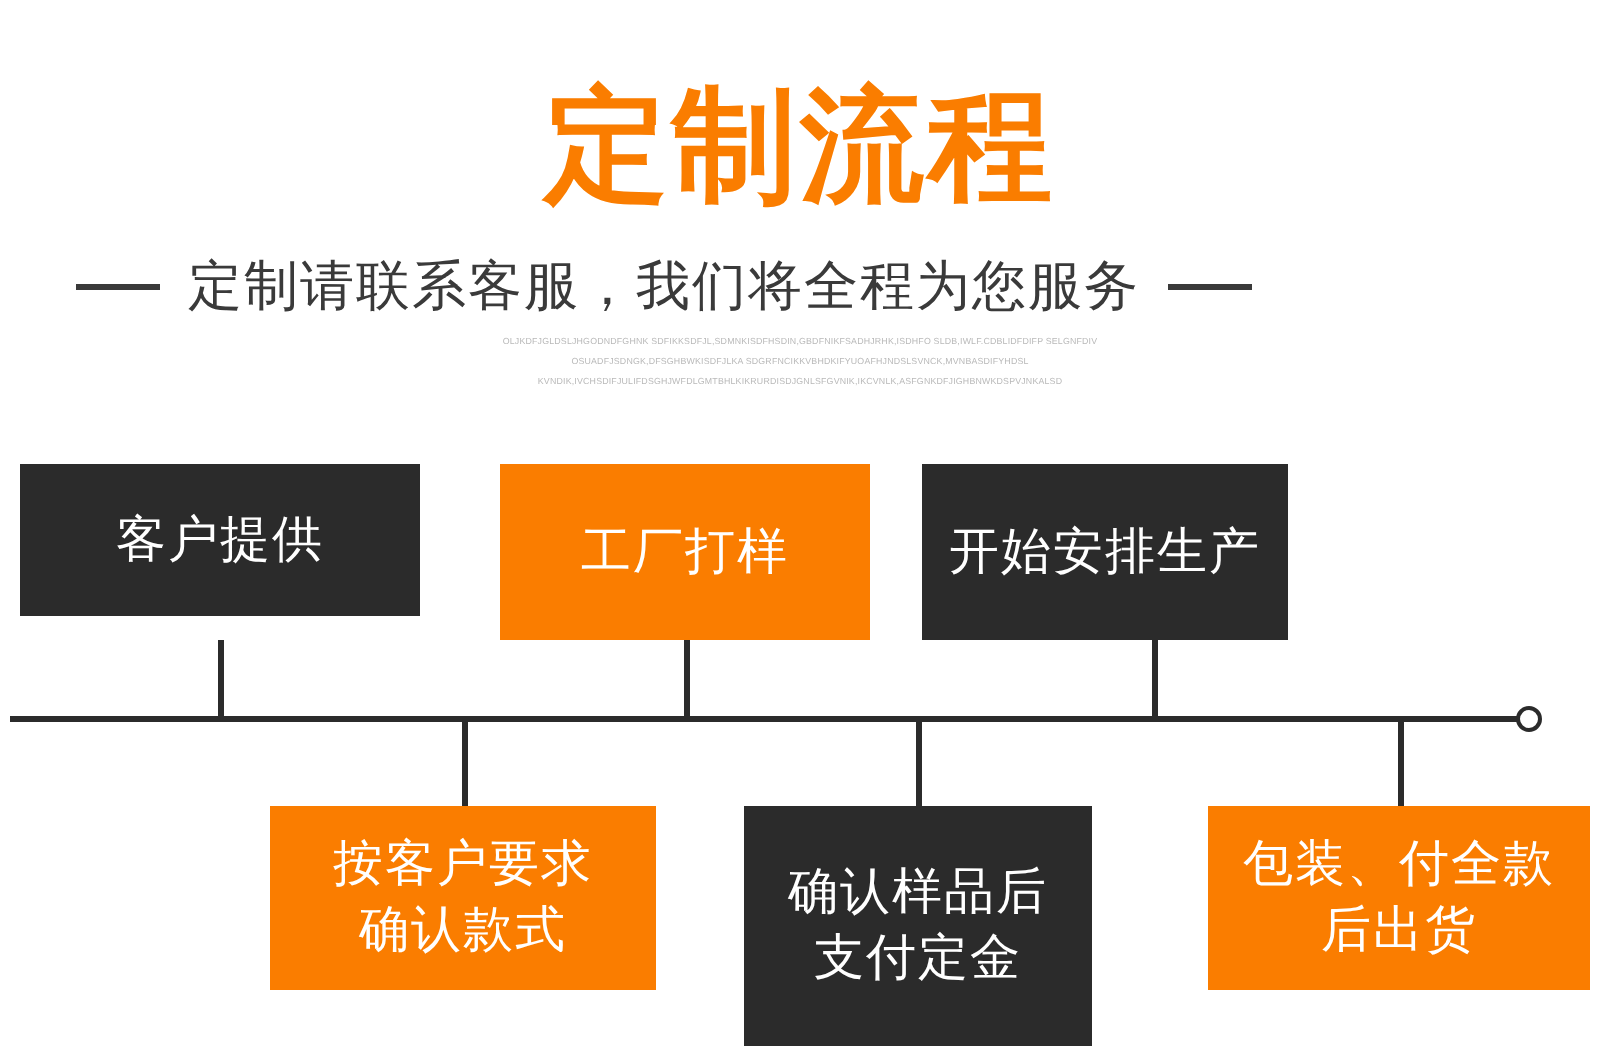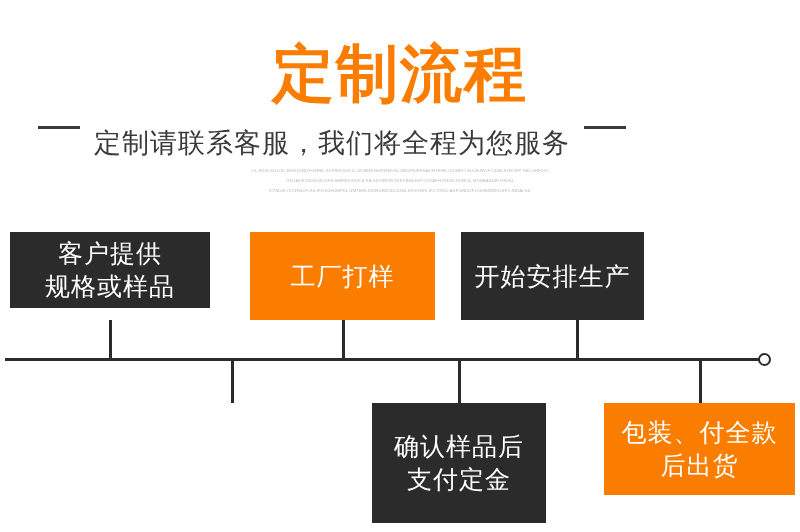--- a/index.html
+++ b/index.html
@@ -38,20 +38,21 @@
     letter-spacing: 2px;
     color: #fa7d00;
     white-space: nowrap;
   }
   .subtitle-row {
     position: absolute;
     left: 0;
     top: 126px;
     width: 664px;
     display: flex;
+    align-items: center;
     justify-content: center;
     gap: 14px;
   }
   .sub-dash {
     display: block;
     width: 42px;
     height: 3px;
     background: #3a3a3a;
   }
   .subtitle-text {
@@ -154,31 +155,34 @@
   <div class="connector" style="left:109px; top:320px; height:40px;"></div>
   <div class="connector" style="left:342px; top:320px; height:40px;"></div>
   <div class="connector" style="left:576px; top:320px; height:40px;"></div>
 
   <div class="connector" style="left:231px; top:359px; height:44px;"></div>
   <div class="connector" style="left:458px; top:359px; height:44px;"></div>
   <div class="connector" style="left:699px; top:359px; height:44px;"></div>
 
   <div class="step-box dark" style="left:10px; top:232px; width:200px; height:76px;">
     <span class="line">客户提供</span>
-    <span class="line">规格或样品</span>
   </div>
 
   <div class="step-box orange" style="left:250px; top:232px; width:185px; height:88px;align-items:center;">
     <span class="line">工厂打样</span>
   </div>
 
   <div class="step-box dark" style="left:461px; top:232px; width:183px; height:88px;">
     <span class="line">开始安排生产</span>
   </div>
 
+  <div class="step-box orange" style="left:135px; top:403px; width:193px; height:92px;">
+    <span class="line">按客户要求</span>
+    <span class="line">确认款式</span>
+  </div>
 
   <div class="step-box dark" style="left:372px; top:403px; width:174px; height:120px;">
     <span class="line">确认样品后</span>
     <span class="line">支付定金</span>
   </div>
 
   <div class="step-box orange" style="left:604px; top:403px; width:191px; height:92px;">
     <span class="line">包装、付全款</span>
     <span class="line">后出货</span>
   </div>

